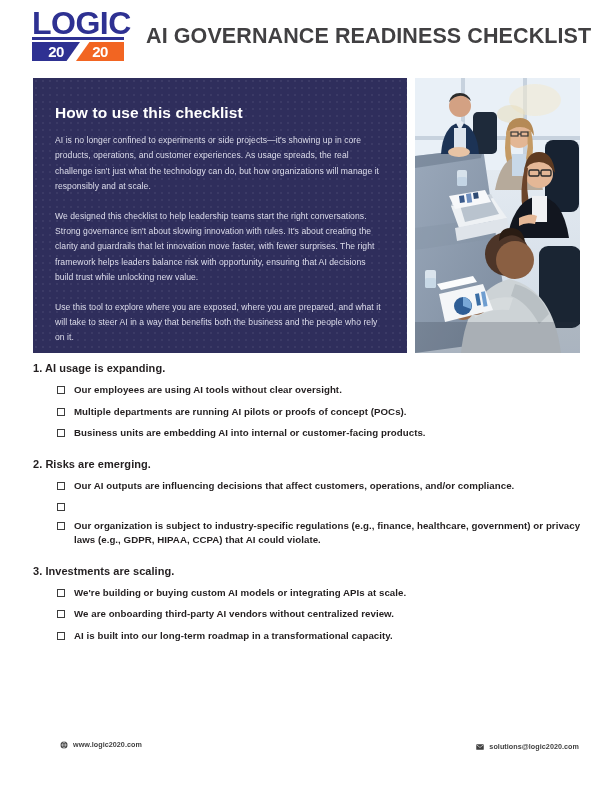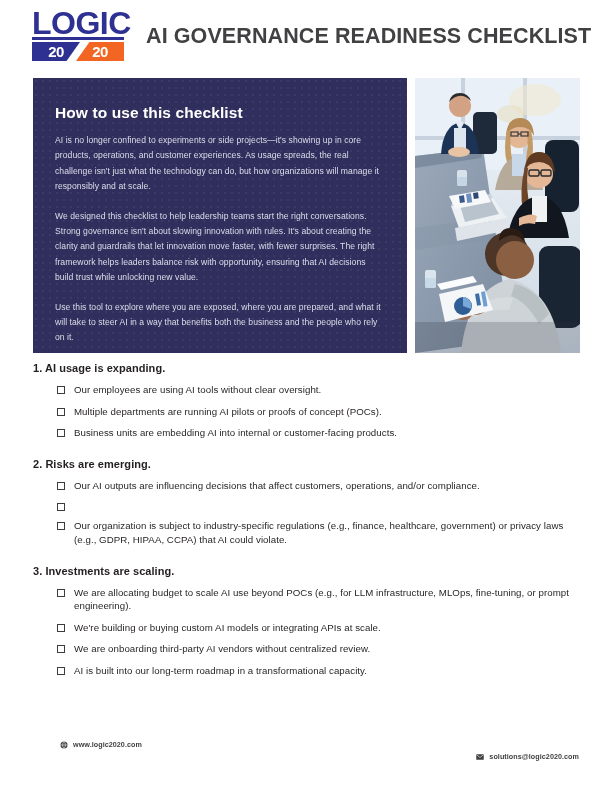--- a/index.html
+++ b/index.html
@@ -137,21 +137,21 @@
   }
   .section { margin-bottom: 18px; }
   .section:last-child { margin-bottom: 16px; }
   .section-title {
     font-size: 11px;
     font-weight: bold;
     color: #231f20;
     margin: 0 0 9px 0;
     letter-spacing: 0.05px;
   }
-  .items { margin: 0; padding: 0; list-style: none; }
+  .items { margin: 0; padding: 0; list-style: none; font-weight: bold; }
   .item {
     display: flex;
     align-items: flex-start;
     margin: 0 0 8px 0;
     padding-left: 24px;
   }
   .item:last-child { margin-bottom: 0; }
   .checkbox {
     flex: 0 0 auto;
     width: 8px;
@@ -179,21 +179,21 @@
   }
   .footer-left {
     position: absolute;
     left: 33px; top: 2px;
     display: flex;
     align-items: center;
     padding-left: 27px;
   }
   .footer-right {
     position: absolute;
-    right: 33px; top: 14px;
+    right: 33px; top: 4px;
     display: flex;
     align-items: flex-end;
   }
   .footer-text {
     font-size: 7.2px;
     font-weight: bold;
     color: #3f3f3f;
     letter-spacing: 0.05px;
   }
   .footer-icon {
@@ -355,24 +355,20 @@
         <span class="item-label">Our organization is subject to industry-specific regulations (e.g., finance, healthcare, government) or privacy laws (e.g., GDPR, HIPAA, CCPA) that AI could violate.</span>
       </li>
     </ul>
   </div>
 
   <div class="section">
     <h3 class="section-title">3. Investments are scaling.</h3>
     <ul class="items">
       <li class="item">
         <span class="checkbox"></span>
-        <span class="item-label">We are allocating budget to scale AI use beyond POCs (e.g., for LLM infrastructure, MLOps, fine-tuning, or prompt engineering).</span>
-      </li>
-      <li class="item">
-        <span class="checkbox"></span>
         <span class="item-label">We're building or buying custom AI models or integrating APIs at scale.</span>
       </li>
       <li class="item">
         <span class="checkbox"></span>
         <span class="item-label">We are onboarding third-party AI vendors without centralized review.</span>
       </li>
       <li class="item">
         <span class="checkbox"></span>
         <span class="item-label">AI is built into our long-term roadmap in a transformational capacity.</span>
       </li>

